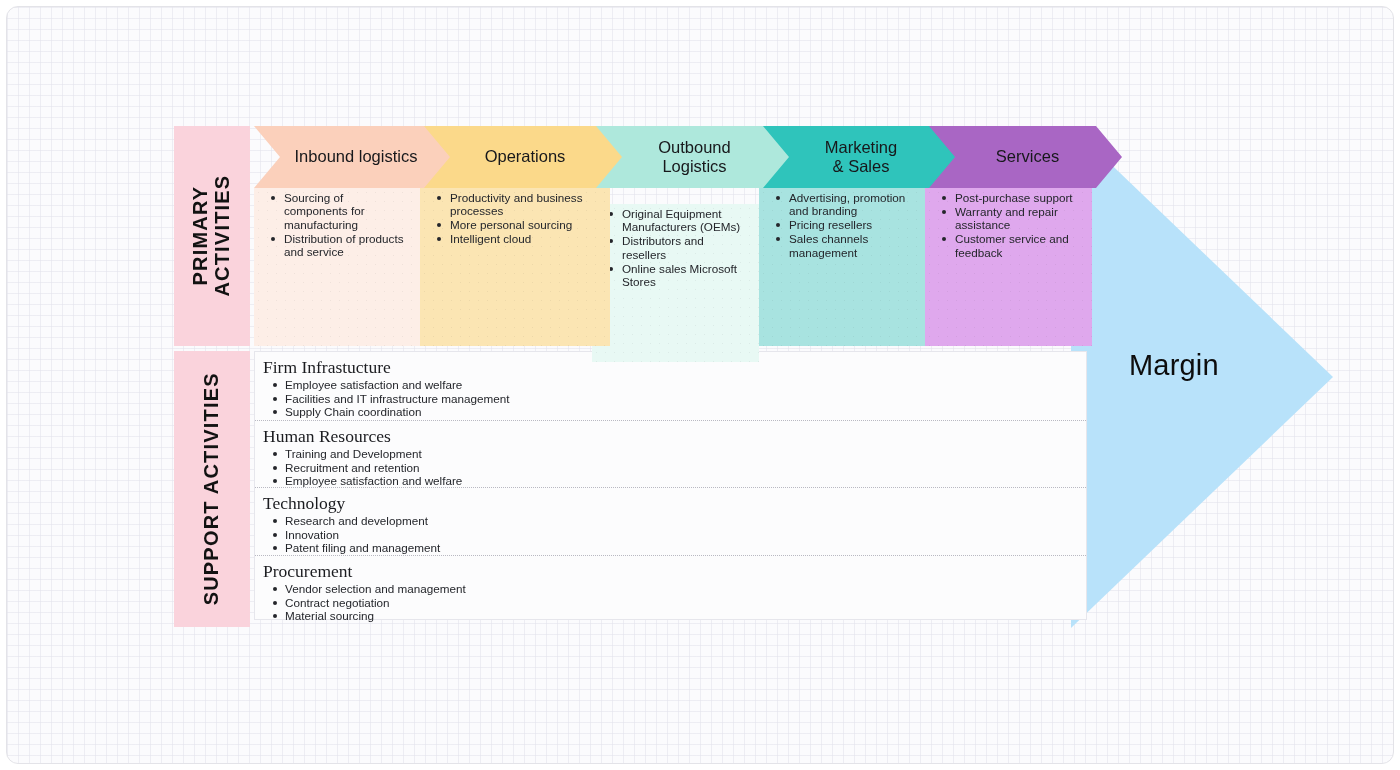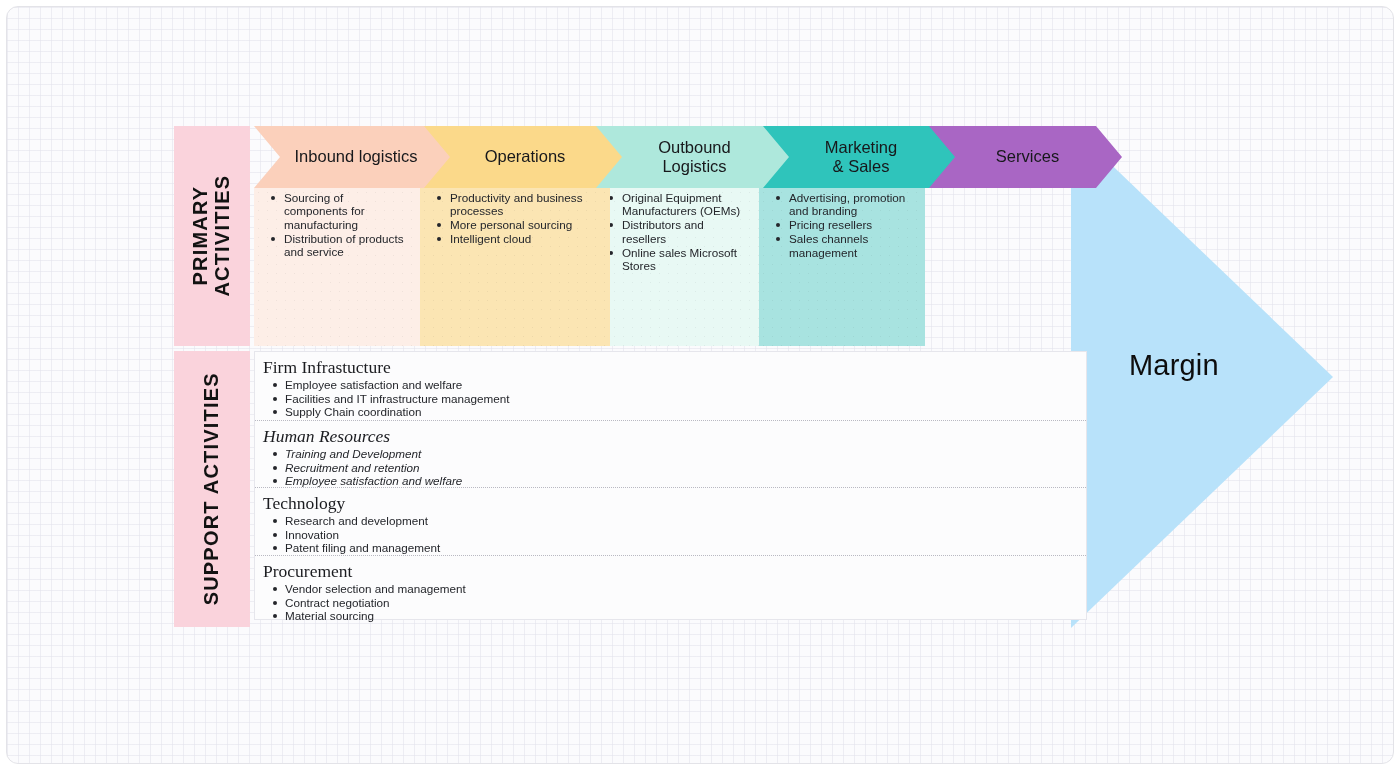--- a/index.html
+++ b/index.html
@@ -178,21 +178,21 @@
             <ul>
               <li>Productivity and business processes</li>
               <li>More personal sourcing</li>
               <li>Intelligent cloud</li>
             </ul>
           </div>
         </div>
         <div class="pcol" style="left: 338px; width: 197px; z-index: 18;">
           <div class="head-shape" style="background: rgb(174, 232, 220);"></div>
           <div class="head" style="width: 197px; white-space: pre-line;">Outbound Logistics</div>
-          <div class="body" style="width: 167px; background-color: rgb(232, 249, 244);">
+          <div class="body" style="width: 167px; background-color: rgb(232, 249, 244); margin-top: 16px;">
             <ul>
               <li>Original Equipment Manufacturers (OEMs)</li>
               <li>Distributors and resellers</li>
               <li>Online sales Microsoft Stores</li>
             </ul>
           </div>
         </div>
         <div class="pcol" style="left: 505px; width: 196px; z-index: 17;">
           <div class="head-shape" style="background: rgb(47, 196, 187);"></div>
           <div class="head" style="width: 196px; white-space: pre-line;">Marketing
@@ -201,33 +201,40 @@
             <ul>
               <li>Advertising, promotion and branding</li>
               <li>Pricing resellers</li>
               <li>Sales channels management</li>
             </ul>
           </div>
         </div>
         <div class="pcol" style="left: 671px; width: 197px; z-index: 16;">
           <div class="head-shape" style="background: rgb(169, 102, 196);"></div>
           <div class="head" style="width: 197px; white-space: pre-line;">Services</div>
+          <div class="body" style="width: 167px; background-color: rgb(223, 168, 237);">
+            <ul>
+              <li>Post-purchase support</li>
+              <li>Warranty and repair assistance</li>
+              <li>Customer service and feedback</li>
+            </ul>
+          </div>
         </div>
       </div>
 
     <div id="support-wrap">
         <div class="srow" style="height: 68px;">
           <div class="stitle">Firm Infrastucture</div>
           <ul>
             <li>Employee satisfaction and welfare</li>
             <li>Facilities and IT infrastructure management</li>
             <li>Supply Chain coordination</li>
           </ul>
         </div>
-        <div class="srow" style="height: 67px; font-style: italic;">
+        <div class="srow" style="height: 67px;">
           <div class="stitle">Human Resources</div>
           <ul>
             <li>Training and Development</li>
             <li>Recruitment and retention</li>
             <li>Employee satisfaction and welfare</li>
           </ul>
         </div>
         <div class="srow" style="height: 68px;">
           <div class="stitle">Technology</div>
           <ul>

